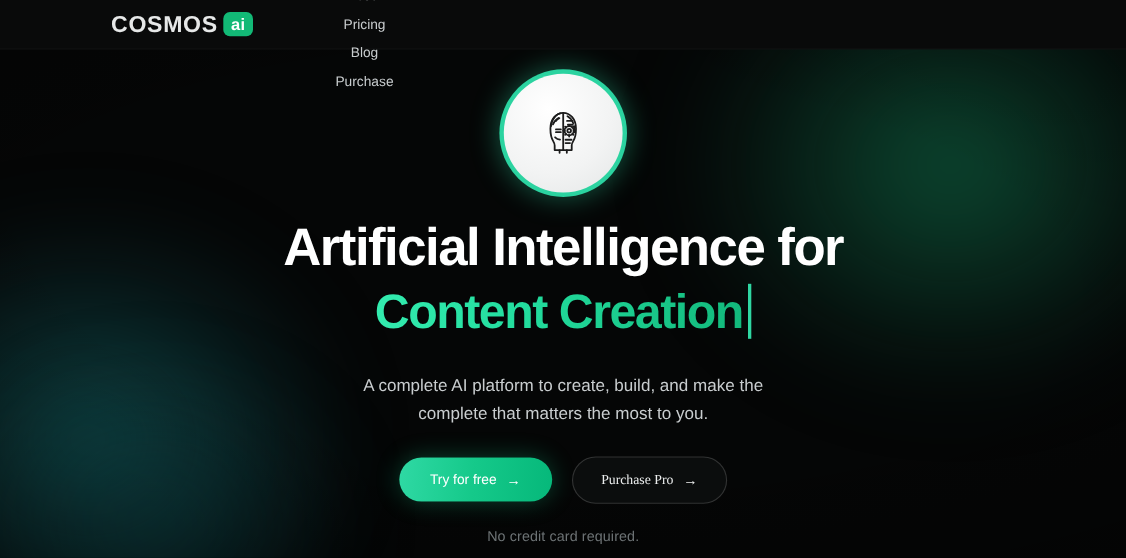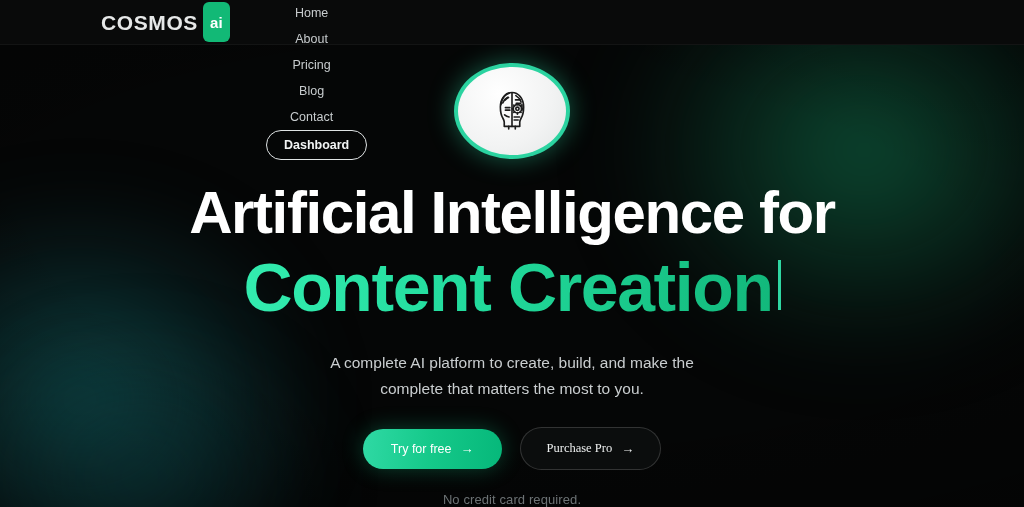--- a/index.html
+++ b/index.html
@@ -36,30 +36,30 @@
   .vignette {
     position:absolute; inset:0;
     background:radial-gradient(120% 90% at 50% 48%, rgba(0,0,0,0) 36%, rgba(0,0,0,0.55) 100%);
   }
 
   
   #header {
     position:absolute; left:0; top:0; width:1024px; height:45px;
     background:#090a0a;
     border-bottom:1px solid rgba(255,255,255,0.045);
-    display:flex; z-index:20;
+    display:flex; align-items:center; z-index:20;gap:35px;
   }
   .brand { display:flex; align-items:center; gap:5px; margin-left:101px; }
   .brand-word {
     font-size:21px; font-weight:700; letter-spacing:0.6px;
     color:#e6e8e8; line-height:1;
   }
   .brand-badge {
     display:inline-flex; align-items:center; justify-content:center;
-    min-width:27px; height:40px; padding:0 5px;
+    min-width:27px; height:22px; padding:0 5px;
     border-radius:6px; background:#12b976;
     color:#ffffff; font-size:15px; font-weight:700; letter-spacing:0.3px;
     line-height:1;
   }
 
   nav { display:flex; align-items:center; gap:0; margin-left:26px;flex-direction:column; }
   .nav-link {
     color:#c8ccce; font-size:12.5px; font-weight:400;
     padding:6px 14px; text-decoration:none; white-space:nowrap;
     cursor:pointer;
@@ -106,26 +106,26 @@
     box-shadow:0 0 26px rgba(43,211,160,0.42);
   }
   .avatar-inner {
     width:100%; height:100%; border-radius:50%;
     background:radial-gradient(circle at 38% 30%, #ffffff 0%, #f2f3f3 58%, #e3e6e6 100%);
     display:flex; align-items:center; justify-content:center;
   }
 
   .headline {
     margin-top:22px;
-    font-size:60px; font-weight:700; letter-spacing:-1.4px;
+    font-size:48px; font-weight:700; letter-spacing:-1.4px;
     color:#ffffff; line-height:1.06; text-align:center;
   }
   .headline-accent {
     margin-top:6px;
-    font-size:68px; font-weight:700; letter-spacing:-1.4px;
+    font-size:44px; font-weight:700; letter-spacing:-1.4px;
     line-height:1.06; text-align:center;
     display:flex; align-items:center; justify-content:center;
   }
   .accent-text {
     background:linear-gradient(94deg,#33ecaf 0%,#23dd9e 40%,#12b87b 100%);
     -webkit-background-clip:text; background-clip:text;
     -webkit-text-fill-color:transparent; color:transparent;
   }
   .caret {
     display:inline-block; width:3px; height:50px;
@@ -180,22 +180,21 @@
     <div class="brand">
       <span class="brand-word">COSMOS</span>
       <span class="brand-badge">ai</span>
     </div>
 
     <nav>
       <a class="nav-link">Home</a>
       <a class="nav-link">About</a>
       <a class="nav-link">Pricing</a>
       <a class="nav-link">Blog</a>
-      <a class="nav-link">Contact</a>
-      <div class="nav-pill">Dashboard</div>
+      <a class="nav-link">Purchase</a>
     </nav>
 
   </header>
 
   <main id="hero">
 
     <div class="avatar-wrap">
       <div class="avatar-inner">
         <span>
           <svg width="62" height="62" viewBox="0 0 64 64" fill="none" stroke="#1c1c1c" stroke-width="1.7" stroke-linecap="round" stroke-linejoin="round">

